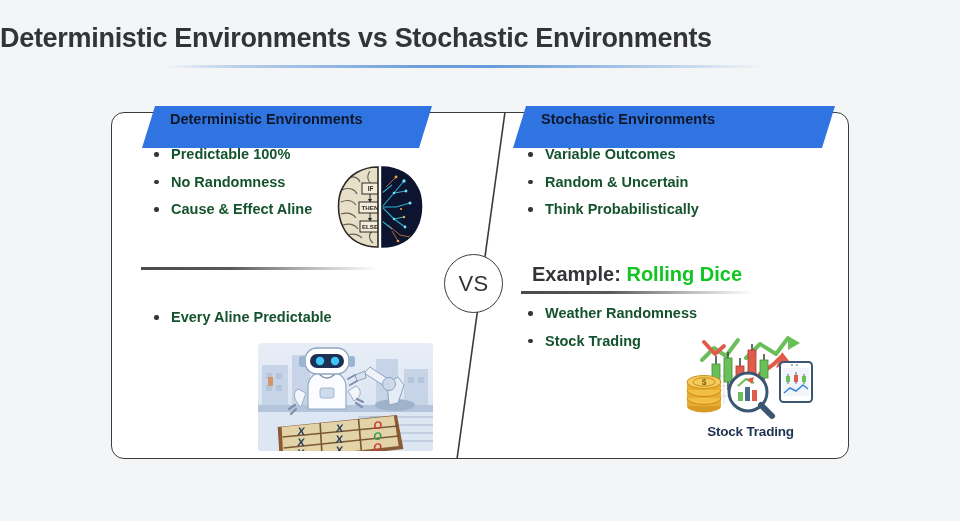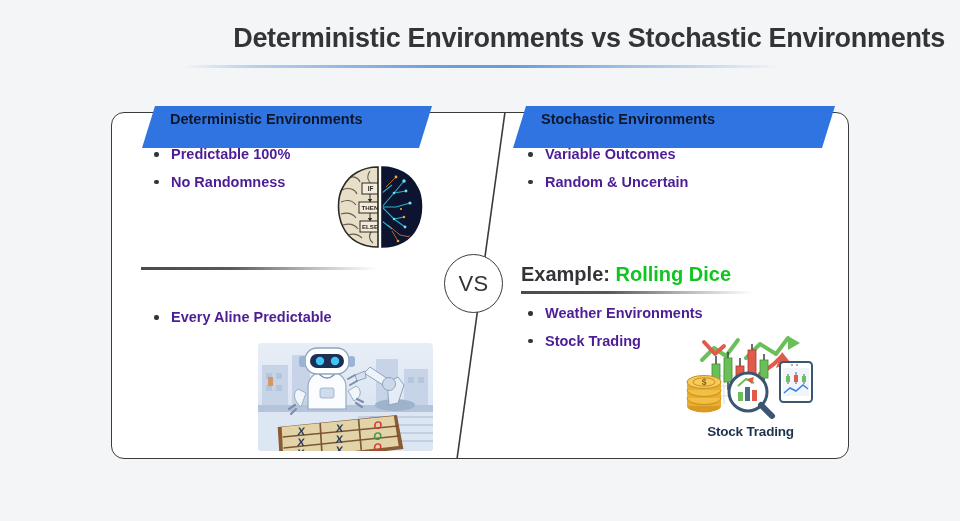--- a/index.html
+++ b/index.html
@@ -14,22 +14,21 @@
     overflow: hidden;
     position: relative;
   }
 
   
   #title-block {
     position: absolute;
     top: 24px;
     left: 0;
     width: 928px;
-    text-align: right;
-    margin-left: 17px;
+    text-align: left;
   }
   #page-title {
     font-size: 27px;
     font-weight: bold;
     color: #333437;
     letter-spacing: -0.3px;
     line-height: 1.1;
     margin: 0;
   }
   #title-underline {
@@ -108,42 +107,42 @@
   ul.bullets {
     list-style: none;
     margin: 0;
     padding: 0;
   }
   ul.bullets li {
     position: relative;
     padding-left: 21px;
     font-size: 14.5px;
     font-weight: bold;
-    color: #4c1d95;
+    color: #14532d;
     margin-bottom: 11px;
     line-height: 1.15;
     white-space: nowrap;
   }
   ul.bullets li::before {
     content: "";
     position: absolute;
     left: 4px;
     top: 6px;
     width: 4.5px;
     height: 4.5px;
     border-radius: 50%;
     background: #333437;
   }
 
   
   .example-block {
     position: absolute;
   }
   #example-left  { left: 141px; top: 262px; width: 236px; }
-  #example-right { left: 521px; top: 262px; width: 232px; }
+  #example-right { left: 521px; top: 262px; width: 232px; text-align: center; }
 
   .example-line {
     font-size: 20px;
     font-weight: bold;
     color: #333437;
     white-space: nowrap;
     line-height: 1.2;
   }
   .example-value {
     color: #10c520;
@@ -246,51 +245,53 @@
   <span>Deterministic Environments</span>
 </div>
 <div class="banner" id="banner-right">
   <span>Stochastic Environments</span>
 </div>
 
 <div class="column" id="column-left">
   <ul class="bullets">
     <li>Predictable 100%</li>
     <li>No Randomness</li>
+    <li>Cause &amp; Effect Aline</li>
   </ul>
 </div>
 
 <div class="example-block" id="example-left">
   <div class="example-underline"></div>
 </div>
 
 <div class="sub-bullets" id="sub-left">
   <ul class="bullets">
     <li>Every Aline Predictable</li>
   </ul>
 </div>
 
 <div class="column" id="column-right">
   <ul class="bullets">
     <li>Variable Outcomes</li>
     <li>Random &amp; Uncertain</li>
+    <li>Think Probabilistically</li>
   </ul>
 </div>
 
 <div class="example-block" id="example-right">
   <div class="example-line">
     <span>Example:</span>
     <span class="example-value">Rolling Dice</span>
   </div>
   <div class="example-underline"></div>
 </div>
 
 <div class="sub-bullets" id="sub-right">
   <ul class="bullets">
-    <li>Weather Environments</li>
+    <li>Weather Randomness</li>
     <li>Stock Trading</li>
   </ul>
 </div>
 
 <div id="vs-badge">
   <span id="vs-label">VS</span>
 </div>
 
 <svg id="brain-illustration" viewBox="0 0 96 88">
   <defs>

